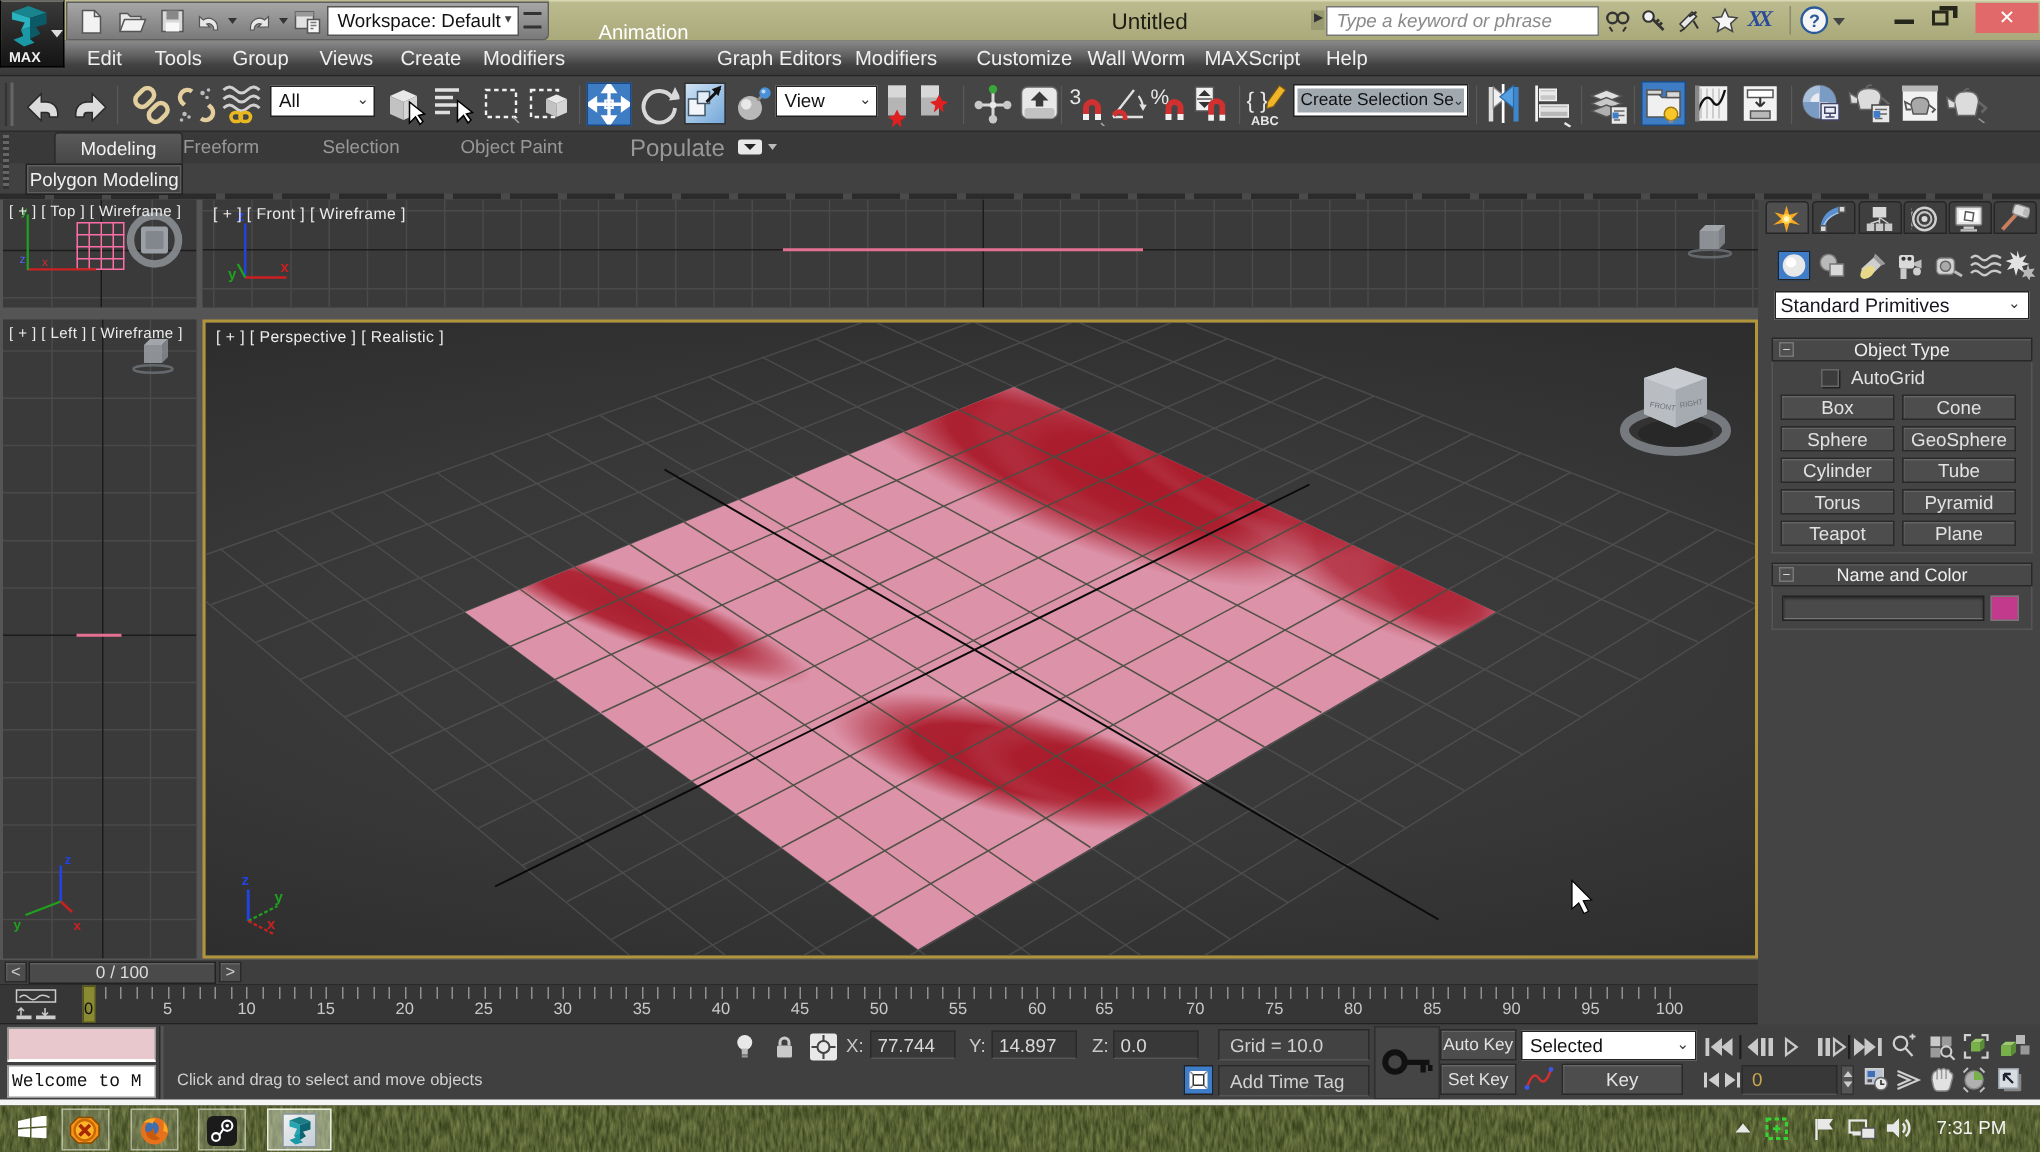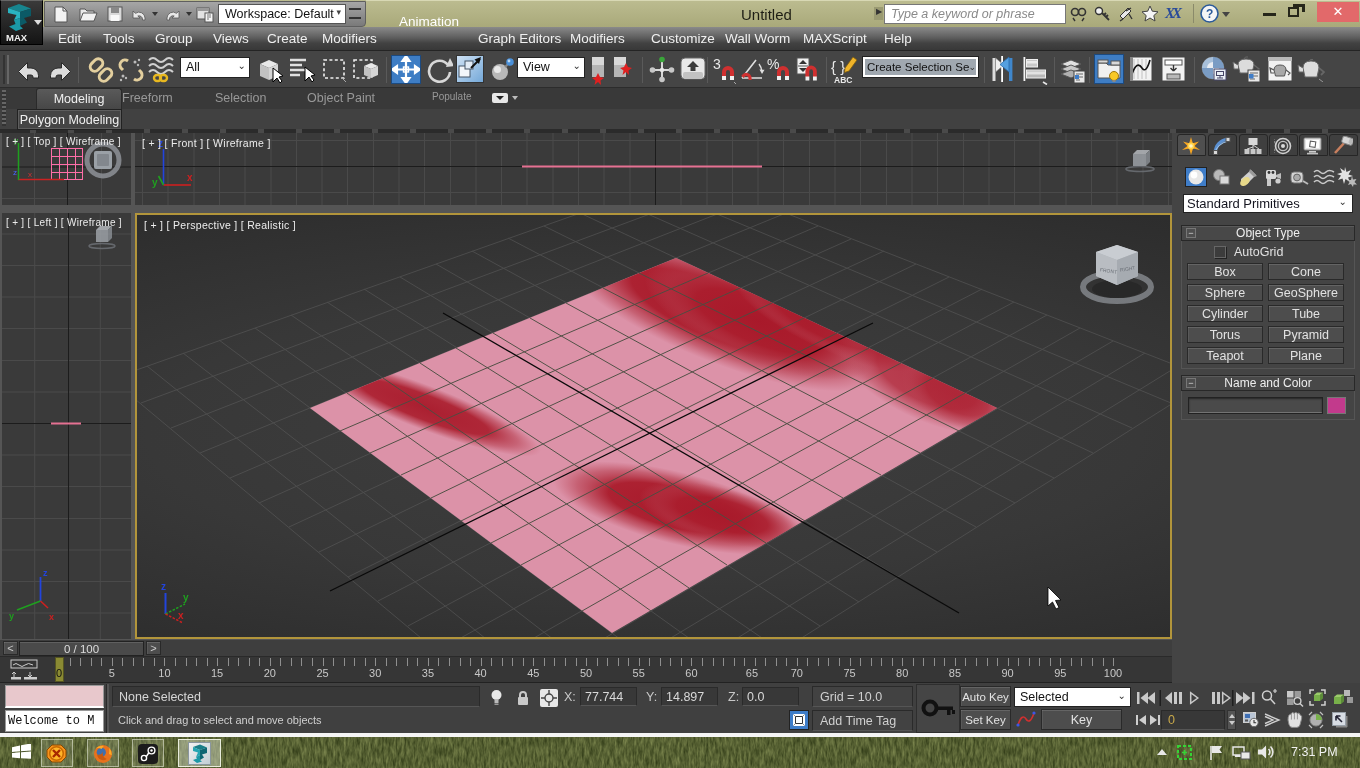--- a/index.html
+++ b/index.html
@@ -343,21 +343,21 @@
       </svg></div>
 
 <div class="abs" style="left:0;top:88px;width:1360px;height:21px;background:#393939;"></div>
 <div class="abs" style="left:0;top:109px;width:1360px;height:20px;background:#414141;"></div>
 <div class="abs" style="left:0;top:129px;width:1360px;height:4px;background:repeating-linear-gradient(90deg,#2b2b2b 0 30px,#4a4a4a 30px 36px,#2b2b2b 36px 38px);"></div>
 <div class="abs" style="left:2px;top:90px;width:4px;height:36px;background:repeating-linear-gradient(#666 0 2px,#333 2px 4px);"></div>
 <div class="abs" style="left:36px;top:88px;width:86px;height:21px;background:linear-gradient(#5a5a5a,#474747);border:1px solid #2a2a2a;border-bottom:none;border-radius:3px 3px 0 0;color:#f0f0f0;font-size:12.5px;text-align:center;padding-top:3px;">Modeling</div>
 <div class="abs txt" style="left:122px;top:91px;color:#989898;font-size:12.5px;">Freeform</div>
 <div class="abs txt" style="left:215px;top:91px;color:#989898;font-size:12.5px;">Selection</div>
 <div class="abs txt" style="left:307px;top:91px;color:#989898;font-size:12.5px;">Object Paint</div>
-<div class="abs txt" style="left:432px;top:91px;color:#989898;font-size:10px;">Populate</div>
+<div class="abs txt" style="left:420px;top:91px;color:#989898;font-size:16px;">Populate</div>
 <div class="abs" style="left:492px;top:93px;width:16px;height:10px;background:#e8e8e8;border-radius:2px;"></div>
 <div class="abs" style="left:496px;top:96px;width:0;height:0;border-left:4px solid transparent;border-right:4px solid transparent;border-top:4px solid #222;"></div>
 <div class="abs" style="left:512px;top:96px;width:0;height:0;border-left:3px solid transparent;border-right:3px solid transparent;border-top:4px solid #bbb;"></div>
 <div class="abs" style="left:18px;top:110px;width:103px;height:19px;background:#454545;border:1px solid #5e5e5e;outline:1px solid #222;color:#f0f0f0;font-size:12.5px;text-align:center;padding-top:2px;">Polygon Modeling</div>
 
 <div class="abs" style="left:0;top:133px;width:1176px;height:507px;background:#555;"></div>
 
 <div class="abs" style="left:2px;top:133px;width:129px;height:72px;background:#3a3a3a;" id="vpTop">
 <svg width="129" height="72" viewBox="0 0 129 72" style="position:absolute;left:0;top:0;">
  <g stroke="#4a4a4a" stroke-width="1">
@@ -818,21 +818,21 @@
     <div class="abs" style="left:203.1px;top:667px;width:28px;text-align:center;color:#c8c8c8;font-size:11px;">15</div>
     <div class="abs" style="left:255.8px;top:667px;width:28px;text-align:center;color:#c8c8c8;font-size:11px;">20</div>
     <div class="abs" style="left:308.5px;top:667px;width:28px;text-align:center;color:#c8c8c8;font-size:11px;">25</div>
     <div class="abs" style="left:361.2px;top:667px;width:28px;text-align:center;color:#c8c8c8;font-size:11px;">30</div>
     <div class="abs" style="left:413.9px;top:667px;width:28px;text-align:center;color:#c8c8c8;font-size:11px;">35</div>
     <div class="abs" style="left:466.6px;top:667px;width:28px;text-align:center;color:#c8c8c8;font-size:11px;">40</div>
     <div class="abs" style="left:519.3px;top:667px;width:28px;text-align:center;color:#c8c8c8;font-size:11px;">45</div>
     <div class="abs" style="left:572.0px;top:667px;width:28px;text-align:center;color:#c8c8c8;font-size:11px;">50</div>
     <div class="abs" style="left:624.7px;top:667px;width:28px;text-align:center;color:#c8c8c8;font-size:11px;">55</div>
     <div class="abs" style="left:677.4px;top:667px;width:28px;text-align:center;color:#c8c8c8;font-size:11px;">60</div>
-    <div class="abs" style="left:730.1px;top:667px;width:28px;text-align:right;color:#c8c8c8;font-size:11px;">65</div>
+    <div class="abs" style="left:730.1px;top:667px;width:28px;text-align:left;color:#c8c8c8;font-size:11px;">65</div>
     <div class="abs" style="left:782.8px;top:667px;width:28px;text-align:center;color:#c8c8c8;font-size:11px;">70</div>
     <div class="abs" style="left:835.5px;top:667px;width:28px;text-align:center;color:#c8c8c8;font-size:11px;">75</div>
     <div class="abs" style="left:888.2px;top:667px;width:28px;text-align:center;color:#c8c8c8;font-size:11px;">80</div>
     <div class="abs" style="left:940.9px;top:667px;width:28px;text-align:center;color:#c8c8c8;font-size:11px;">85</div>
     <div class="abs" style="left:993.6px;top:667px;width:28px;text-align:center;color:#c8c8c8;font-size:11px;">90</div>
     <div class="abs" style="left:1046.3px;top:667px;width:28px;text-align:center;color:#c8c8c8;font-size:11px;">95</div>
     <div class="abs" style="left:1099.0px;top:667px;width:28px;text-align:center;color:#c8c8c8;font-size:11px;">100</div>
     <div class="abs" style="left:55px;top:657px;width:9px;height:25px;background:#8a8a33;border:1px solid #555522;"></div>
     <div class="abs" style="left:56px;top:667px;color:#111;font-size:11px;">0</div>
     <div class="abs" style="left:10px;top:659px;width:28px;height:21px;">
@@ -841,21 +841,20 @@
 <path d="M3 6 q3 -3 6 0 q3 3 6 0 q3 -3 8 0" stroke="#ccc" fill="none"></path>
 <path d="M4 13 l0 5 M2 15 l2 -2 2 2 M20 18 l0 -5 M18 16 l2 2 2 -2" stroke="#ccc" fill="none"></path>
 <rect x="1" y="18" width="10" height="2.5" fill="#ccc"></rect>
         <rect x="14" y="18" width="13" height="2.5" fill="#ccc"></rect>
 </svg></div>
 
 <div class="abs" style="left:0;top:683px;width:1360px;height:50px;background:#404040;"></div>
 <div class="abs" style="left:5px;top:685px;width:99px;height:23px;background:#e8c8cc;border:1px solid #999;border-bottom:2px solid #fff;"></div>
     <div class="abs" style="left:5px;top:710px;width:99px;height:22px;background:#fff;border:1px solid #999;color:#111;font-family:'Liberation Mono',monospace;font-size:12px;padding:3px 0 0 2px;overflow:hidden;white-space:nowrap;">Welcome to M</div>
     <div class="abs" style="left:106px;top:684px;width:3px;height:49px;background:#555;border-left:1px solid #2a2a2a;"></div>
-    <div class="abs sunken" style="left:112px;top:686px;width:368px;height:21px;font-size:12.5px;padding:3px 0 0 6px;color:#d6d6d6;">None Selected</div>
     <div class="abs txt" style="left:118px;top:714px;font-size:11px;color:#cfcfcf;">Click and drag to select and move objects</div>
     <div class="abs" style="left:489px;top:689px;"><svg width="15" height="17" viewBox="0 0 15 17">
 <circle cx="7.5" cy="6" r="5" fill="#e8e8e8"></circle>
         <rect x="5.5" y="10" width="4" height="4" fill="#bbb"></rect>
         <rect x="5.5" y="14.5" width="4" height="1.5" fill="#999"></rect>
       </svg></div>
     <div class="abs" style="left:516px;top:690px;"><svg width="14" height="16" viewBox="0 0 14 16">
 <rect x="2" y="7" width="10" height="8" rx="1" fill="#c9c9c9"></rect>
         <path d="M4 7 v-2 a3 3 0 0 1 6 0 v2" stroke="#c9c9c9" stroke-width="2" fill="none"></path>
       </svg></div>

